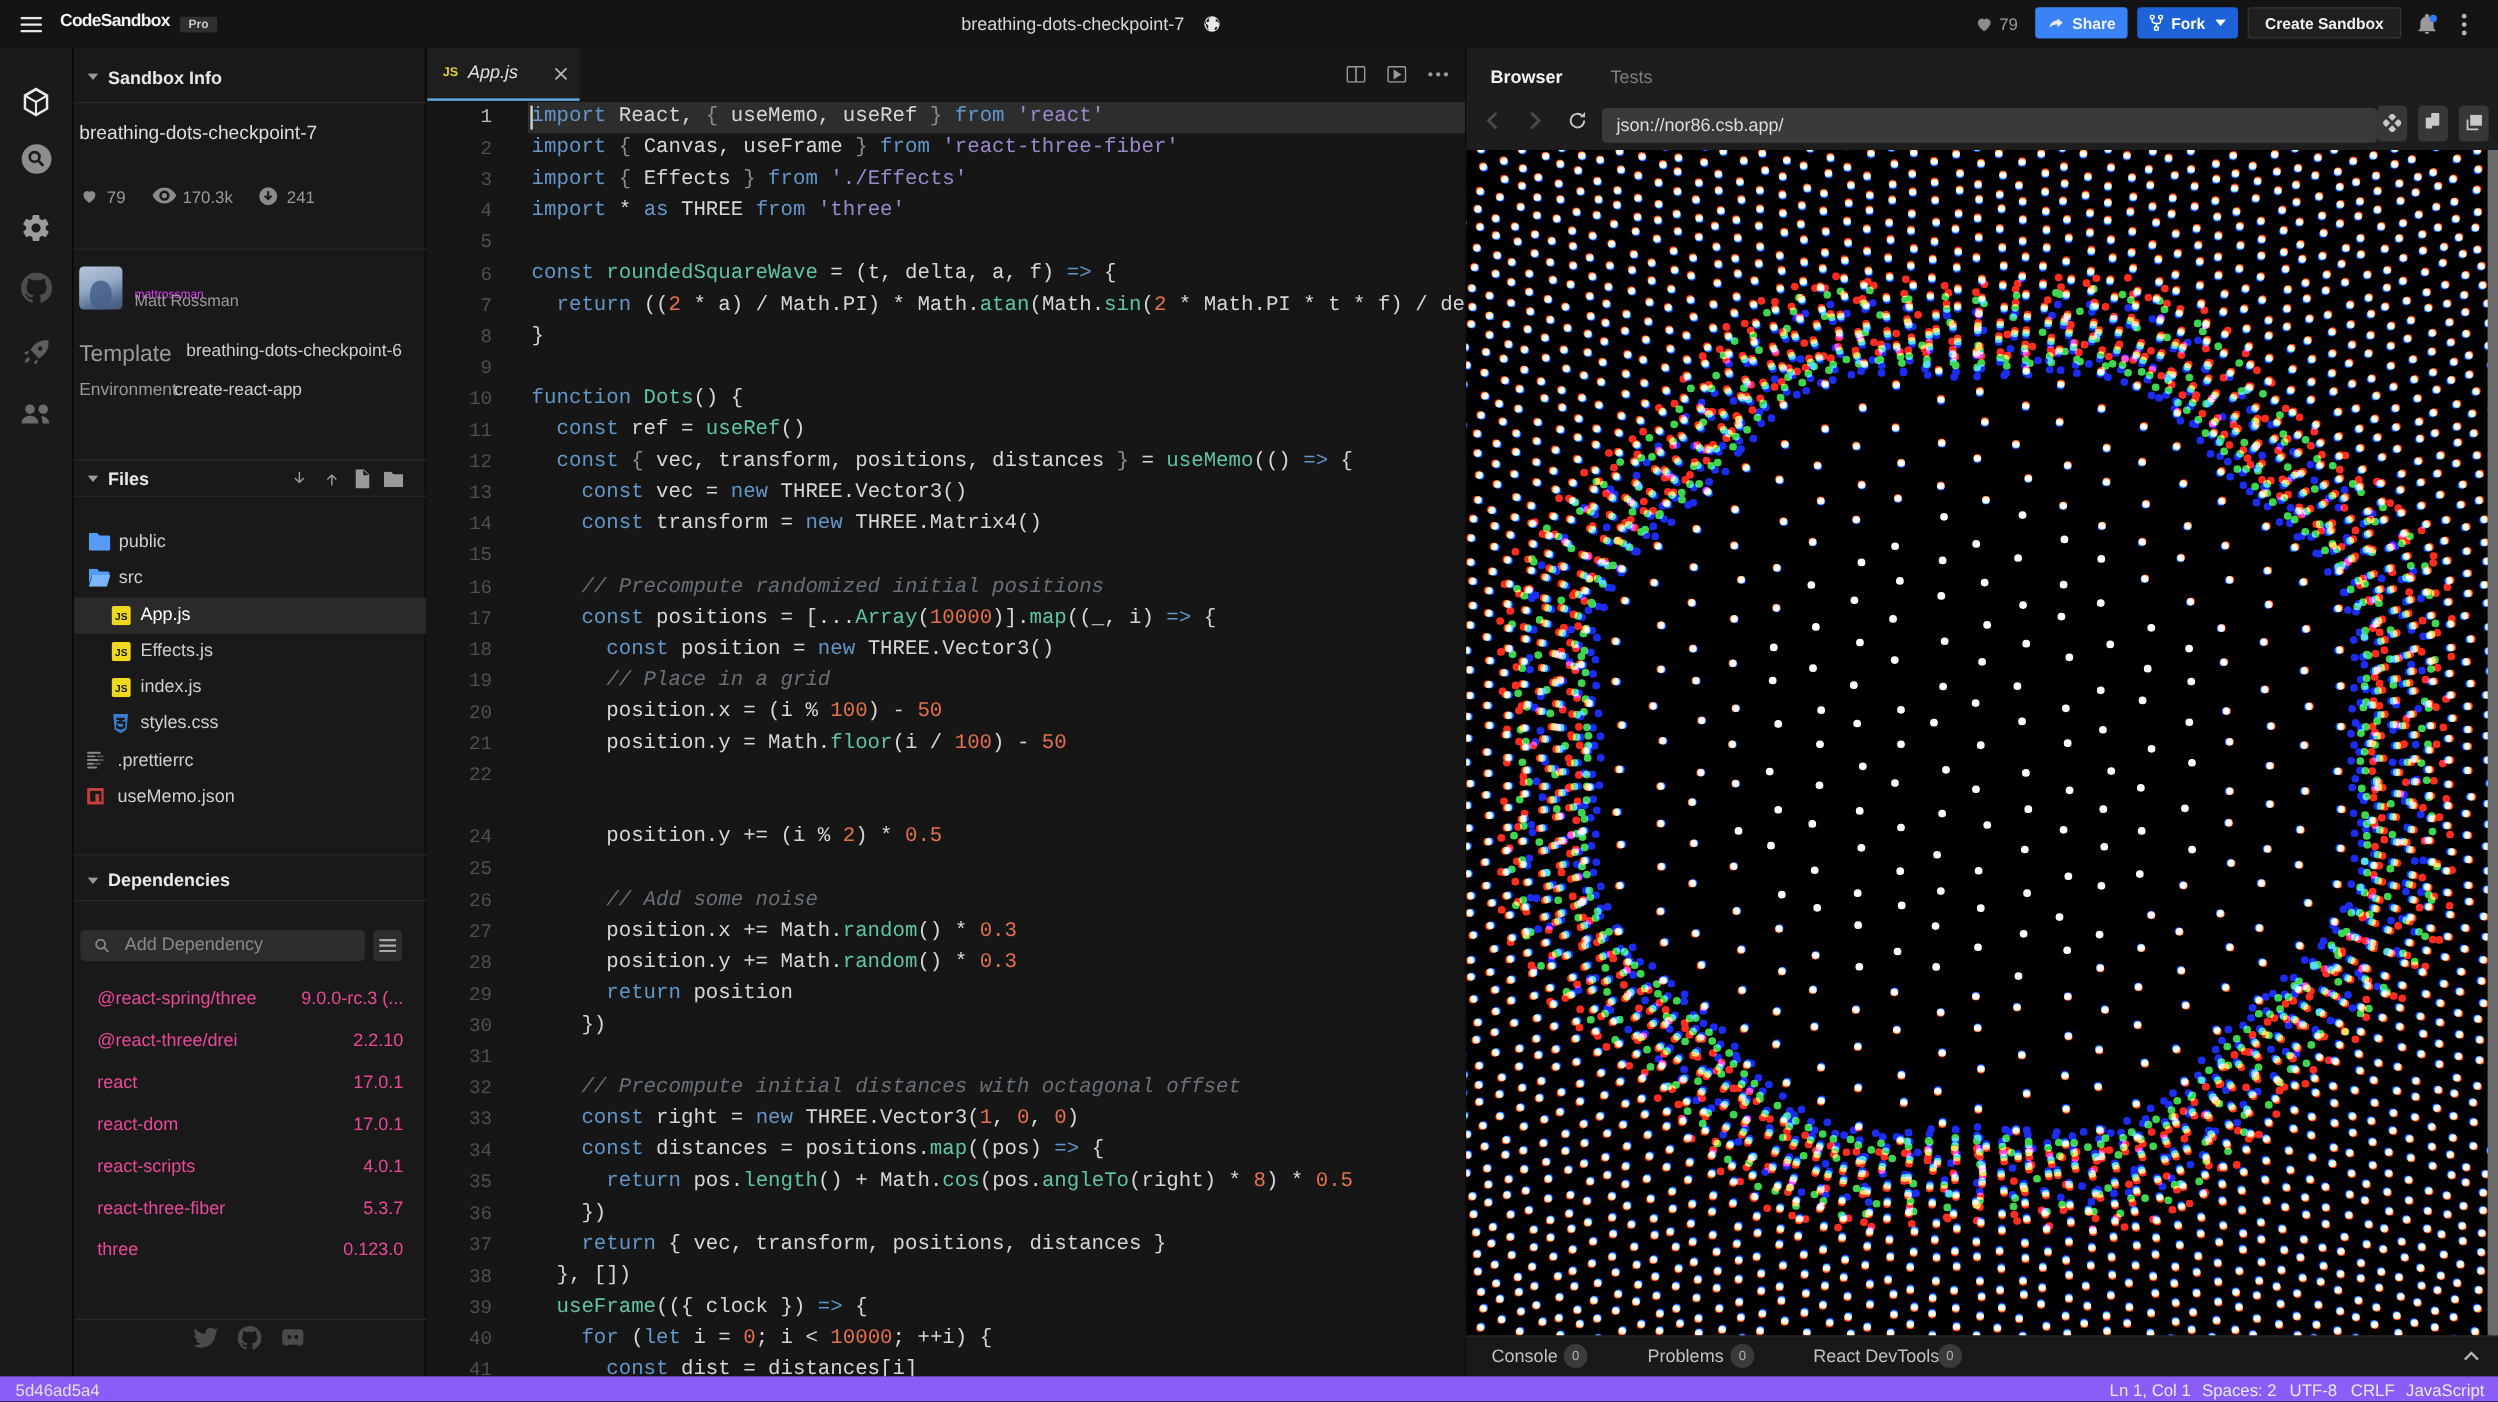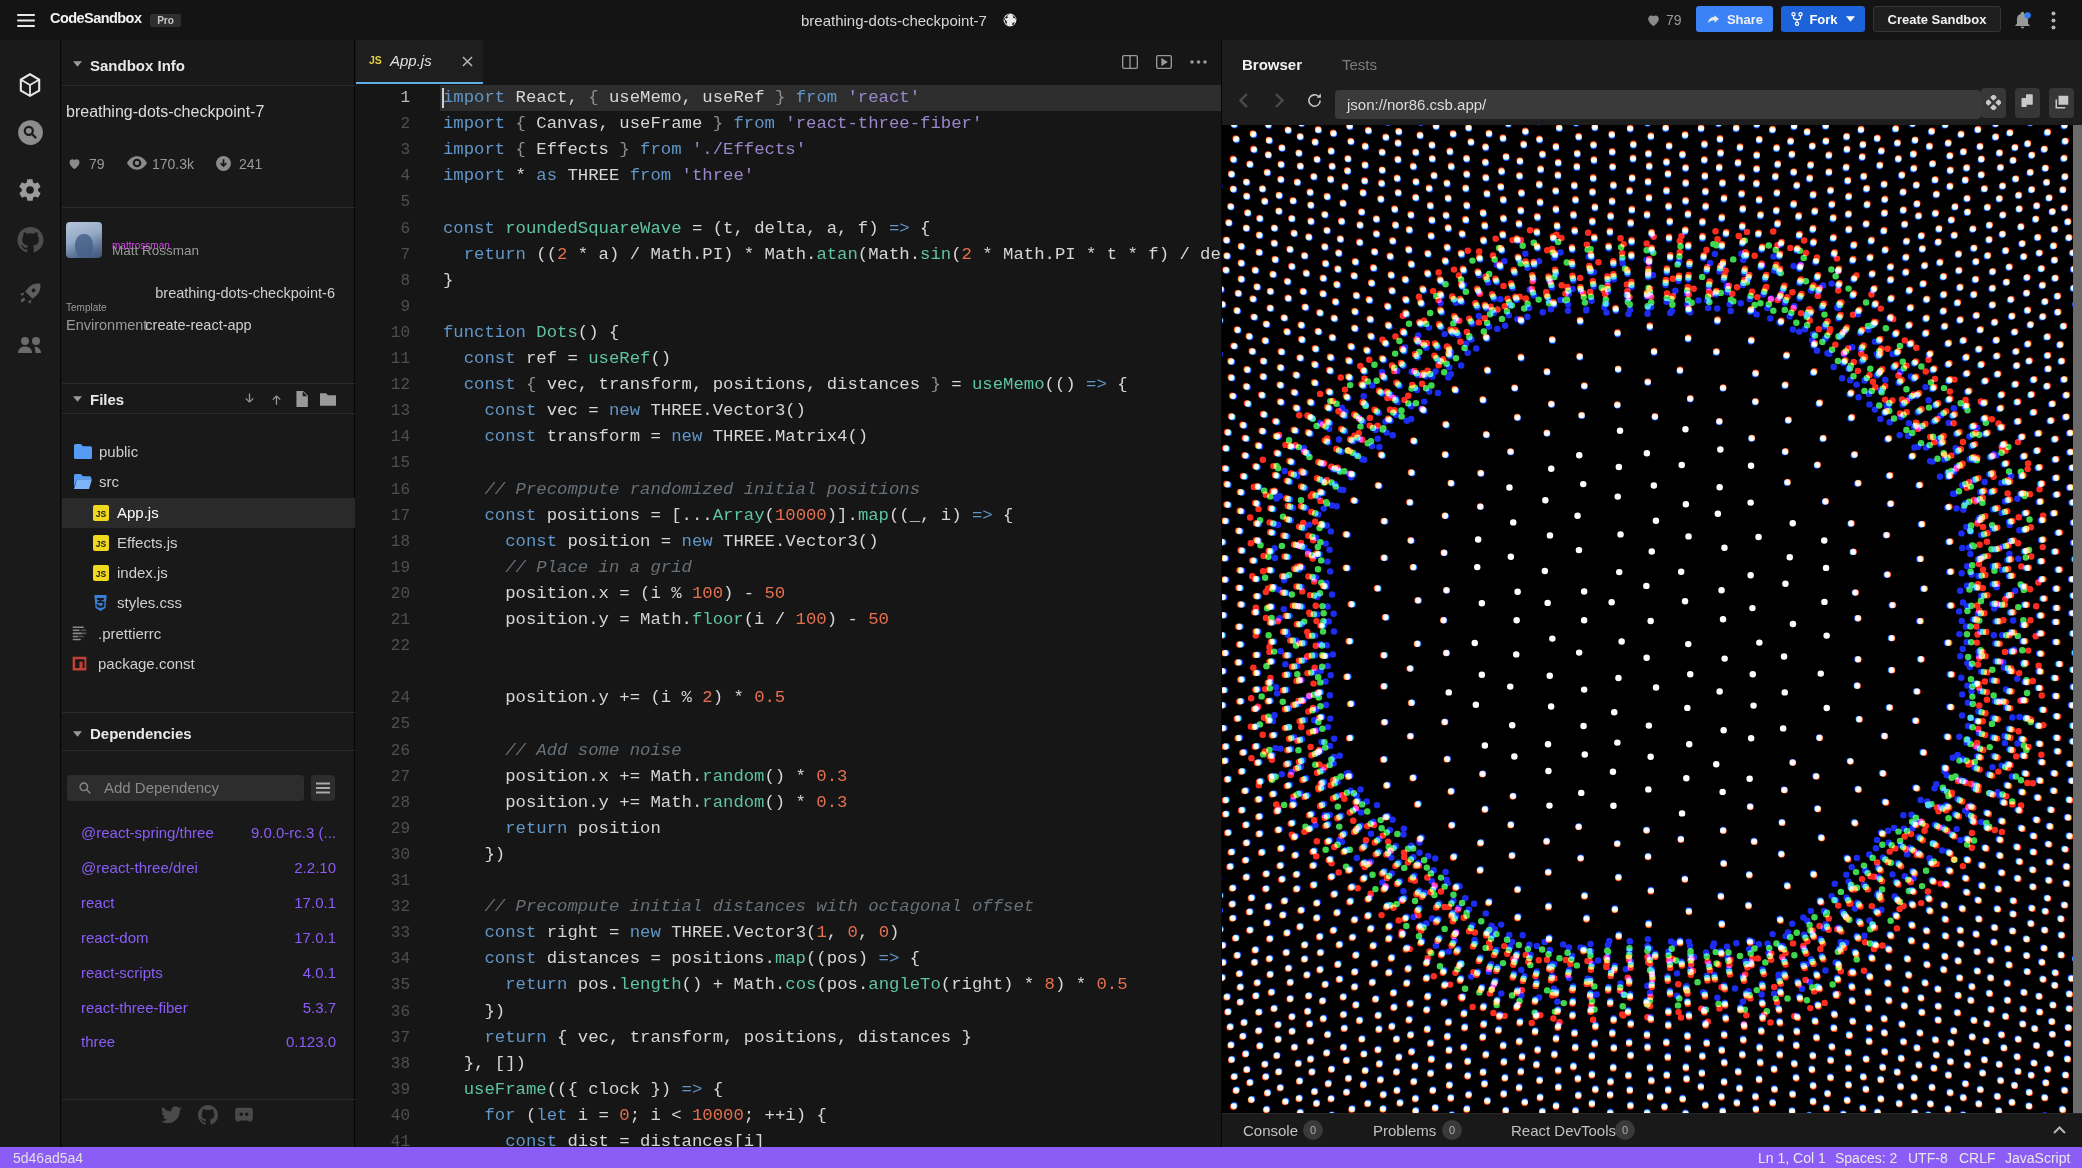--- a/index.html
+++ b/index.html
@@ -17,21 +17,21 @@
 .brand{left:50px;top:10px;font-size:14.5px;font-weight:bold;color:#f2f2f2;letter-spacing:-.55px}
 .pro{left:150px;top:14px;width:31px;height:13px;background:#2f2f2f;border-radius:2px;color:#c8c8c8;font-size:10px;font-weight:bold;text-align:center;line-height:13px}
 .title{left:801px;top:12px;font-size:15px;color:#d6d6d6}
 .btn{position:absolute;top:6px;height:26px;border-radius:3px;font-size:13px;font-weight:bold;color:#f0f0f0;display:flex;align-items:center;justify-content:center}
 .codearea{position:absolute;left:0;top:45px;width:865px;height:1102px;font-family:"Liberation Mono",monospace;font-size:17.3px;white-space:pre}
 .cl{position:absolute;left:0;width:865px;height:26.1px;line-height:26.1px}
 .ln{position:absolute;width:54px;text-align:right;color:#4f4f4f;font-size:16px}
 .ct{position:absolute;left:87px}
 .k{color:#6296c8}.s{color:#9a87cc}.f{color:#5ec4a3}.n{color:#e5704f}.c{color:#687078;font-style:italic}.p{color:#8e8e8e}.w{color:#d6d6d6}
 .trow{position:absolute;left:0;width:293px;height:30px;display:flex;align-items:center;font-size:15px;color:#cfcfcf}
-.dep{position:absolute;left:19px;width:255px;font-size:15px;color:#8b5cf6;display:flex;justify-content:space-between}
+.dep{position:absolute;left:19px;width:255px;font-size:15px;color:#ec4899;display:flex;justify-content:space-between}
 </style></head><body>
 
 <div class="abs topbar">
  <svg class="abs" style="left:17px;top:14px" width="18" height="13">
       <g fill="#e8e8e8">
         <rect width="18" height="2" rx="1"></rect>
         <rect y="5.5" width="18" height="2" rx="1"></rect>
         <rect y="11" width="18" height="2" rx="1"></rect>
       </g>
     </svg>
@@ -132,21 +132,21 @@
         <path d="M12 6v9M8 11.5l4 4 4-4"></path>
       </g>
     </svg>
  <div class="abs dim" style="left:177px;top:116px;font-size:14px">241</div>
  <div class="abs" style="left:0;top:167px;width:293px;height:1px;background:#2a2a2a"></div>
  <div class="abs" style="left:4px;top:182px;width:36px;height:36px;border-radius:4px;background:linear-gradient(160deg,#b6c6da 0%,#93a9c4 45%,#5a7296 75%,#3d5478 100%)">
    <div class="abs" style="left:9px;top:12px;width:18px;height:24px;border-radius:45%;background:#46608a;opacity:.85"></div>
  </div>
  <div class="abs" style="left:50px;top:200px;font-size:10px;color:#d946ef">mattrossman</div>
  <div class="abs" style="left:50px;top:203px;font-size:13.5px;color:#9a9a9a">Matt Rossman</div>
- <div class="abs dim" style="left:4px;top:262px;font-size:10px">Template</div>
+ <div class="abs dim" style="left:4px;top:245px;font-size:19px">Template</div>
  <div class="abs" style="left:0;top:245px;width:273px;text-align:right;font-size:14.5px;color:#cfcfcf">breathing-dots-checkpoint-6</div>
  <div class="abs dim" style="left:4px;top:277px;font-size:14.5px">Environment</div>
  <div class="abs" style="left:0;top:277px;width:273px;text-align:center;font-size:14.5px;color:#cfcfcf">create-react-app</div>
 
  <div class="abs" style="left:0;top:343px;width:293px;height:1px;background:#2a2a2a"></div>
  <svg class="abs" style="left:11px;top:356px" width="9" height="6" viewBox="0 0 10 6">
       <path fill="#9a9a9a" d="M0 0l5 6 5-6z"></path>
     </svg>
  <div class="abs hdr" style="left:28px;top:351px">Files</div>
  <svg class="abs" style="left:180px;top:351px" width="15" height="16" viewBox="0 0 24 24">
@@ -224,21 +224,21 @@
         </svg>
       </span>
       <span style="position:absolute;left:36px;top:6px;color:#cfcfcf">.prettierrc</span>
     </div>
 <div class="trow" style="top:609px;">
       <span style="position:absolute;left:10px;top:7px">
         <svg width="15" height="15" viewBox="0 0 24 24">
           <path fill="#c14038" d="M1 1h22v22H1zm4 4v14h7V9h5v10h3V5z"></path>
         </svg>
       </span>
-      <span style="position:absolute;left:36px;top:6px;color:#cfcfcf">package.const</span>
+      <span style="position:absolute;left:36px;top:6px;color:#cfcfcf">useMemo.json</span>
     </div>
 
  <div class="abs" style="left:0;top:672px;width:293px;height:1px;background:#2a2a2a"></div>
  <svg class="abs" style="left:11px;top:691px" width="9" height="6" viewBox="0 0 10 6">
       <path fill="#9a9a9a" d="M0 0l5 6 5-6z"></path>
     </svg>
  <div class="abs hdr" style="left:28px;top:685px">Dependencies</div>
  <div class="abs" style="left:0;top:710px;width:293px;height:1px;background:#2a2a2a"></div>
  <div class="abs" style="left:5px;top:735px;width:237px;height:26px;background:#2d2d2d;border-radius:4px">
    <svg style="position:absolute;left:11px;top:6px" width="14" height="14" viewBox="0 0 24 24">

